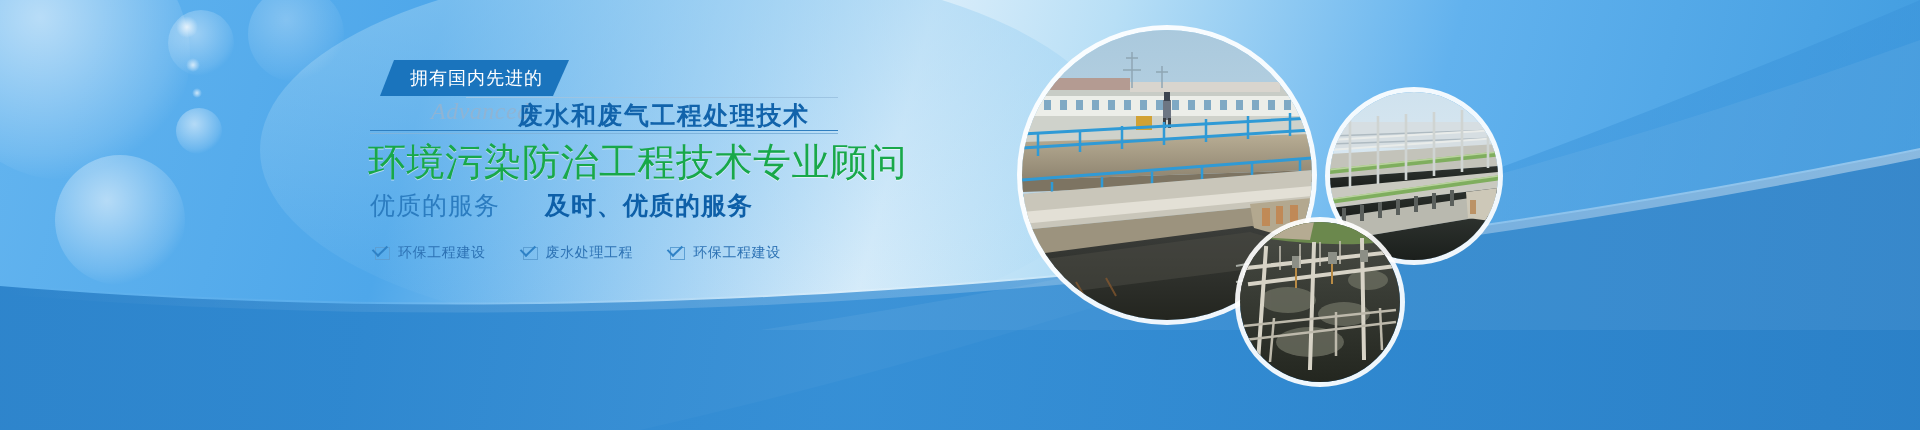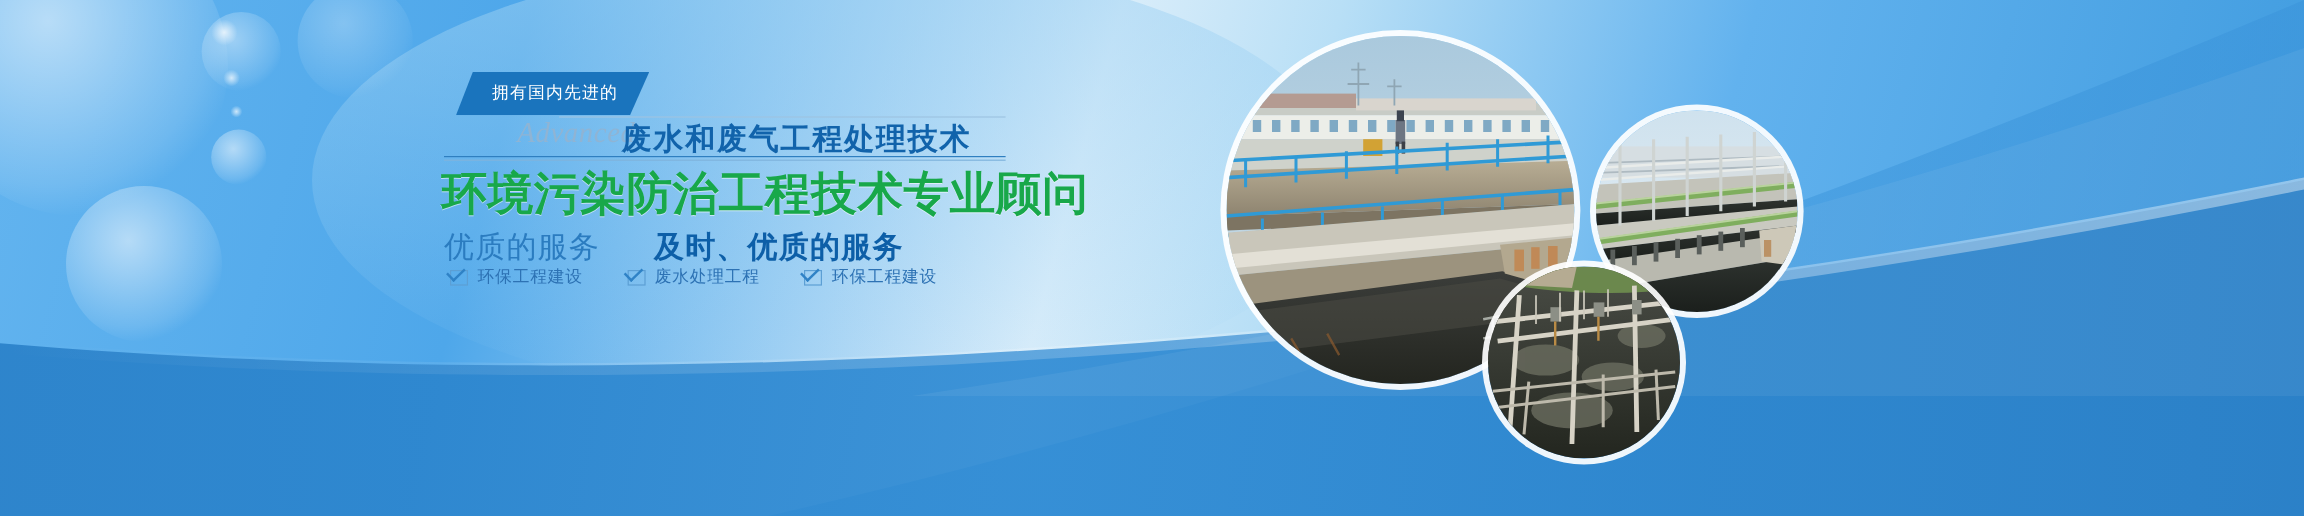--- a/index.html
+++ b/index.html
@@ -27,21 +27,21 @@
 
   
   .copy{position:absolute;left:368px;top:58px;width:470px;}
 
   .row-badge{position:relative;height:40px;}
   .badge{
     position:absolute;left:12px;top:2px;height:36px;
     padding:0 26px 0 30px;display:flex;align-items:center;
     background:#1a74bd;
     clip-path:polygon(14px 0,100% 0,calc(100% - 16px) 100%,0 100%);
-    color:#ffffff;font-size:14px;letter-spacing:1px;white-space:nowrap;
+    color:#ffffff;font-size:18px;letter-spacing:1px;white-space:nowrap;
   }
   .tech-word{
     position:absolute;left:170px;top:-1px;
     font-family:"Liberation Serif","DejaVu Serif",serif;
     font-style:italic;font-size:31px;color:#9ec6e6;letter-spacing:.5px;
   }
   .rule-top{position:absolute;left:98px;top:39px;width:372px;height:1px;background:#9dc4e2;}
 
   .row-adv{position:relative;height:34px;margin-top:0;}
   .adv-word{
@@ -52,31 +52,31 @@
   .adv-cn{
     position:absolute;left:150px;top:1px;
     font-size:25px;font-weight:bold;color:#1163ab;letter-spacing:1.5px;white-space:nowrap;
   }
   .rule-dbl{position:absolute;left:2px;top:32px;width:468px;height:4px;}
   .rule-dbl i{display:block;height:1px;background:#2f7fc0;}
   .rule-dbl i+i{margin-top:2px;background:#7fb4dc;}
 
   .headline{
     margin-top:10px;
-    font-size:38px;font-weight:bold;color:#18a84a;
+    font-size:38px;font-weight:normal;color:#18a84a;
     letter-spacing:.5px;white-space:nowrap;line-height:1.08;
     text-shadow:0 1px 0 rgba(255,255,255,.55);
   }
   .subline{
     margin-top:6px;margin-left:2px;
     font-size:25px;color:#2b7cc0;letter-spacing:1px;white-space:nowrap;
   }
   .subline .strong{font-weight:bold;color:#0d5fa8;margin-left:45px;}
 
-  .checks{display:flex;align-items:center;margin-left:7px;}
+  .checks{display:flex;align-items:center;margin-top:22px;margin-left:7px;}
   .chk{display:flex;align-items:center;margin-right:37px;white-space:nowrap;}
   .chk .mark{
     position:relative;width:15px;height:13px;margin-right:8px;flex:0 0 auto;
     border:1px solid #5c9fd4;box-sizing:border-box;
   }
   .chk .mark::after{
     content:"";position:absolute;left:2px;top:0px;width:12px;height:7px;
     border-left:2px solid #2f82c6;border-bottom:2px solid #2f82c6;
     transform:rotate(-44deg);transform-origin:left bottom;
   }

